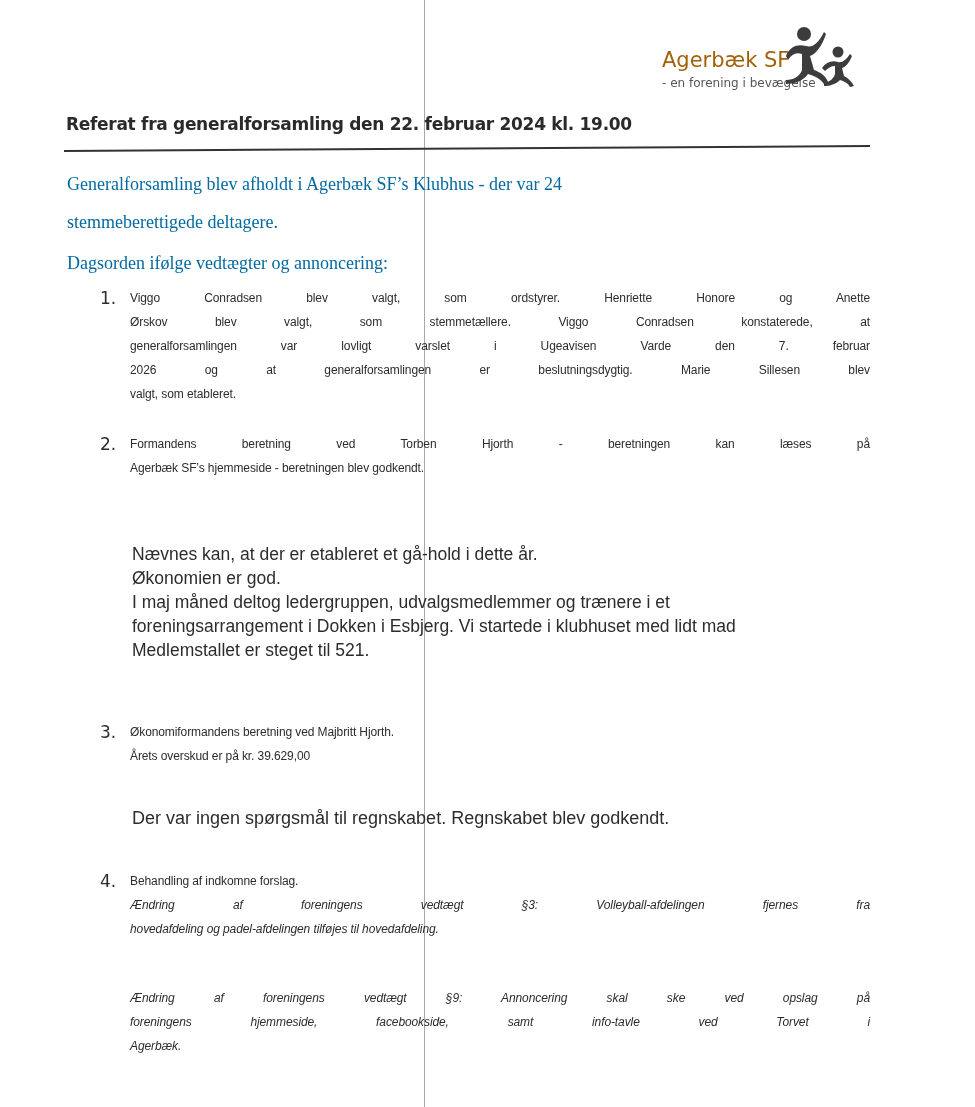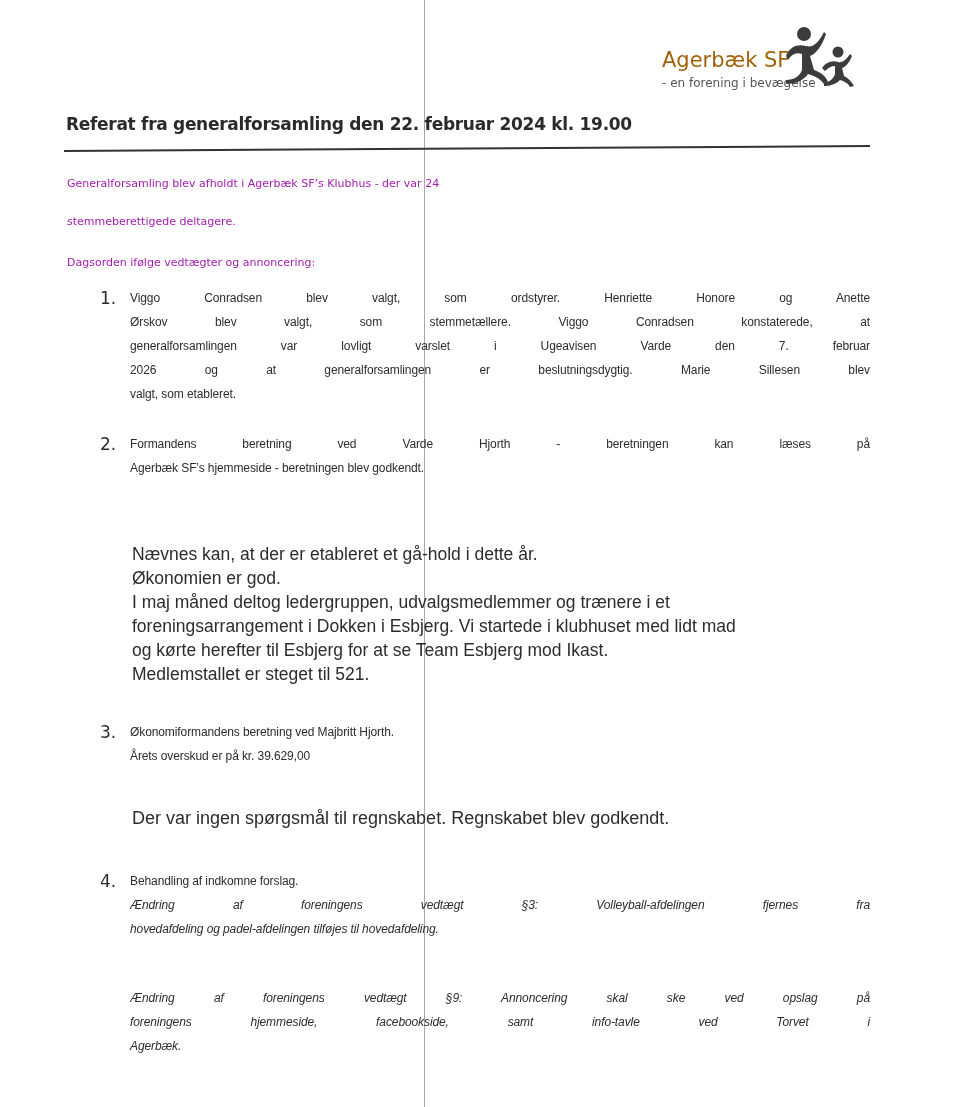--- a/index.html
+++ b/index.html
@@ -10,21 +10,21 @@
   .fold-line { position: absolute; left: 424px; top: 0; width: 1px; height: 1107px; background: #a8a8a8; }
   .logo { position: absolute; left: 662px; top: 28px; width: 200px; height: 62px; }
   .logo-name { position: absolute; left: 0; top: 20px; font-family: "DejaVu Sans", sans-serif; font-size: 21px; color: #a16207; letter-spacing: 0; }
   .logo-tag { position: absolute; left: 0; top: 48px; font-size: 12px; color: #555; }
   .logo-icon { position: absolute; left: 118px; top: -2px; width: 78px; height: 62px; }
   .title {
     position: absolute; left: 66px; top: 114px; font-size: 17px; font-weight: bold; color: #2a2a2a;
     font-family: "DejaVu Sans", sans-serif; letter-spacing: -0.3px; white-space: nowrap;
   }
   .title-rule { position: absolute; left: 64px; top: 150px; width: 806px; height: 2px; background: #333; transform: rotate(-0.35deg); transform-origin: left; }
-  .p { position: absolute; font-size: 11px; line-height: 24px; white-space: nowrap; color: #a21caf; }
+  .p { position: absolute; font-size: 18px; line-height: 24px; white-space: nowrap; color: #0369a1; font-family: Liberation Serif, serif; }
   .item { position: absolute; left: 100px; font-size: 17px; line-height: 24px; color: #2c2c2c; }
   .num { position: absolute; left: 0; top: 0; }
   .body { margin-left: 30px; width: 740px; text-align: justify; }
   .body.cond { font-family: "Liberation Sans", sans-serif; font-size: 12px; letter-spacing: -0.1px; }
   .ital { font-style: italic; }
   .block { position: absolute; left: 132px; font-family: "Liberation Sans", sans-serif; font-size: 17.5px; line-height: 24px; white-space: nowrap; color: #2c2c2c; }
   .line { display: block; }
   .just { text-align: justify; text-align-last: justify; width: 740px; }
 </style>
 </head>
@@ -57,31 +57,30 @@
     <span class="line just">Ørskov blev valgt, som stemmetællere. Viggo Conradsen konstaterede, at</span>
     <span class="line just">generalforsamlingen var lovligt varslet i Ugeavisen Varde den 7. februar</span>
     <span class="line just">2026 og at generalforsamlingen er beslutningsdygtig. Marie Sillesen blev</span>
     <span class="line">valgt, som etableret.</span>
   </div>
 </div>
 
 <div class="item" style="top:432px;">
   <span class="num">2.</span>
   <div class="body cond">
-    <span class="line just">Formandens beretning ved Varde Hjorth - beretningen kan læses på</span>
+    <span class="line just">Formandens beretning ved Torben Hjorth - beretningen kan læses på</span>
     <span class="line">Agerbæk SF’s hjemmeside - beretningen blev godkendt.</span>
   </div>
 </div>
 
 <div class="block" style="top:542px;">
   <span class="line">Nævnes kan, at der er etableret et gå-hold i dette år.</span>
   <span class="line">Økonomien er god.</span>
   <span class="line">I maj måned deltog ledergruppen, udvalgsmedlemmer og trænere i et</span>
   <span class="line">foreningsarrangement i Dokken i Esbjerg. Vi startede i klubhuset med lidt mad</span>
-  <span class="line">og kørte herefter til Esbjerg for at se Team Esbjerg mod Ikast.</span>
   <span class="line">Medlemstallet er steget til 521.</span>
 </div>
 
 <div class="item" style="top:720px;">
   <span class="num">3.</span>
   <div class="body cond">
     <span class="line">Økonomiformandens beretning ved Majbritt Hjorth.</span>
     <span class="line">Årets overskud er på kr. 39.629,00</span>
   </div>
 </div>

